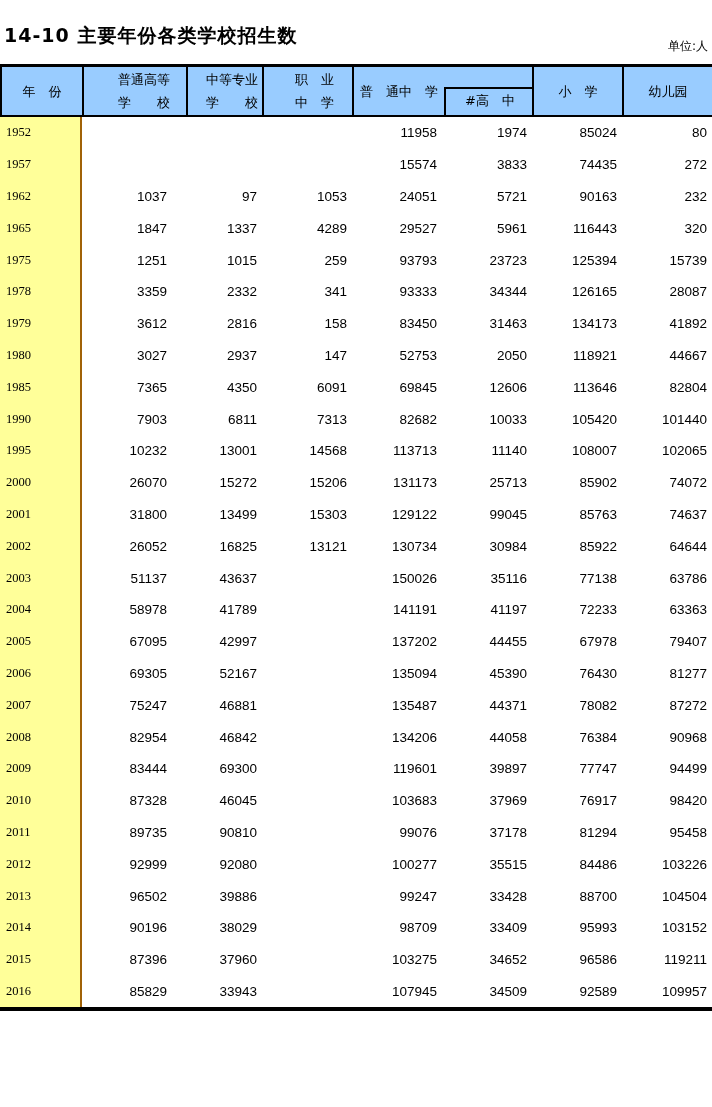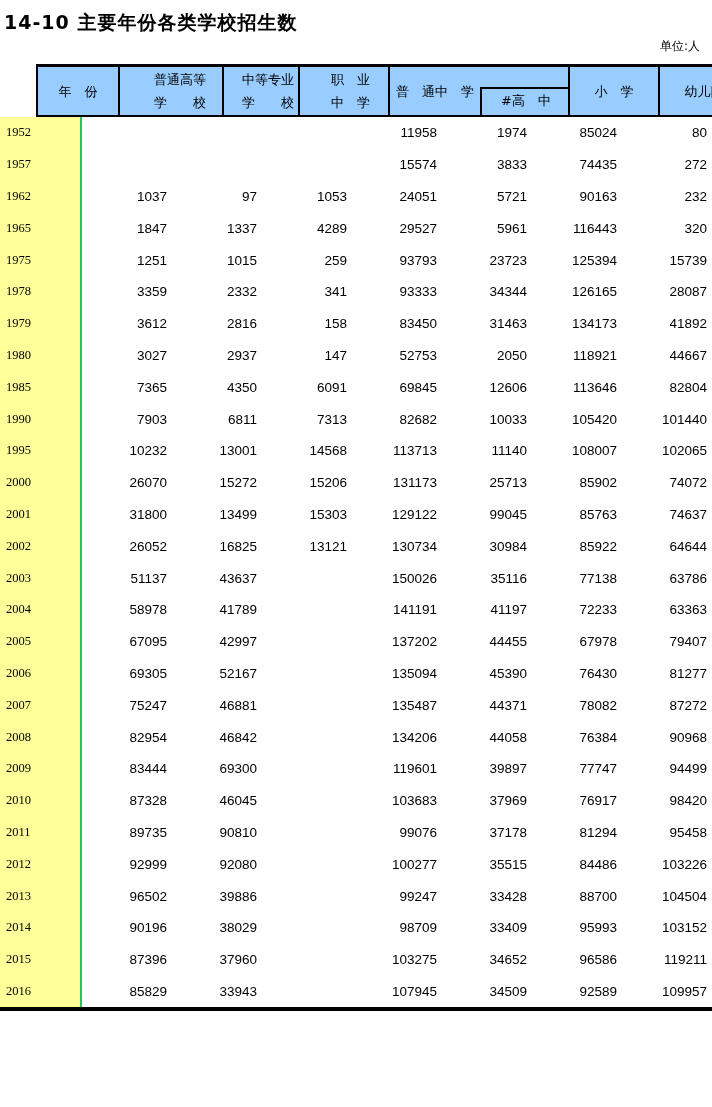--- a/index.html
+++ b/index.html
@@ -1,29 +1,29 @@
 <!DOCTYPE html>
 <html><head>
 <meta charset="utf-8">
 <style>
   * { margin:0; padding:0; box-sizing:border-box; }
   html,body { background:#ffffff; }
   body { font-family:"Liberation Sans", sans-serif; color:#000; }
   .page { position:relative; width:712px; height:1107px; background:#ffffff; overflow:hidden; }
 
-  .title { position:absolute; left:4px; top:10px; font-size:19px; font-weight:bold;
+  .title { position:absolute; left:4px; top:23px; font-size:19px; font-weight:bold;
            letter-spacing:1px; white-space:pre; font-family:"DejaVu Sans", sans-serif; }
-  .unit  { position:absolute; right:12px; top:38px; font-size:12px; white-space:pre;
+  .unit  { position:absolute; right:4px; top:38px; font-size:12px; white-space:pre;
            font-family:"DejaVu Sans", sans-serif; }
 
   .table { position:absolute; left:0; top:64px; width:712px; }
 
   
   .thead { position:relative; height:53px; background:#99CCFF;
-           border-top:3px solid #000; border-bottom:2px solid #000;margin-left:36px; }
+           border-top:3px solid #000; border-bottom:2px solid #000; }
   .hcell { position:absolute; top:0; bottom:0; border-left:2px solid #000;
            display:flex; flex-direction:column; justify-content:center; align-items:center;
            font-size:13px; line-height:23px; white-space:pre;
            font-family:"DejaVu Sans", sans-serif; }
   .hc-year { left:0;   width:82px;  }
   .hc-1    { left:82px;  width:90px;padding-left:32px; }
   .hc-2    { left:186px; width:90px; }
   .hc-3    { left:262px; width:103px; }
   .hc-4    { left:352px; width:180px; display:block; }
   .hc-5    { left:532px; width:90px; }
@@ -33,21 +33,21 @@
               font-size:13px; line-height:23px; white-space:pre; }
   .hc4-sub  { position:absolute; left:90px; top:20px; width:90px; height:28px;
               border-top:2px solid #000; border-left:2px solid #000;
               display:flex; justify-content:center; 
               font-size:13px; white-space:pre; }
 
   
   .tbody { border-bottom:4px solid #000; }
   .trow  { display:flex; height:31.8px; }
   .cell  { display:flex; align-items:center; }
-  .year  { width:82px; background:#FFFF99; border-right:2px solid #22c55e;
+  .year  { width:82px; background:#FFFF99; border-right:2px solid #a16207;
            padding-left:6px; font-size:12.5px; font-family:"Liberation Serif", serif; }
   .num   { width:90px; justify-content:flex-end; padding-right:5px; font-size:13.5px;
            font-family:"Liberation Sans", sans-serif; }
 </style>
 </head>
 <body>
 
 <div class="page">
   <div class="title">14-10 主要年份各类学校招生数</div>
   <div class="unit">单位:人</div>

